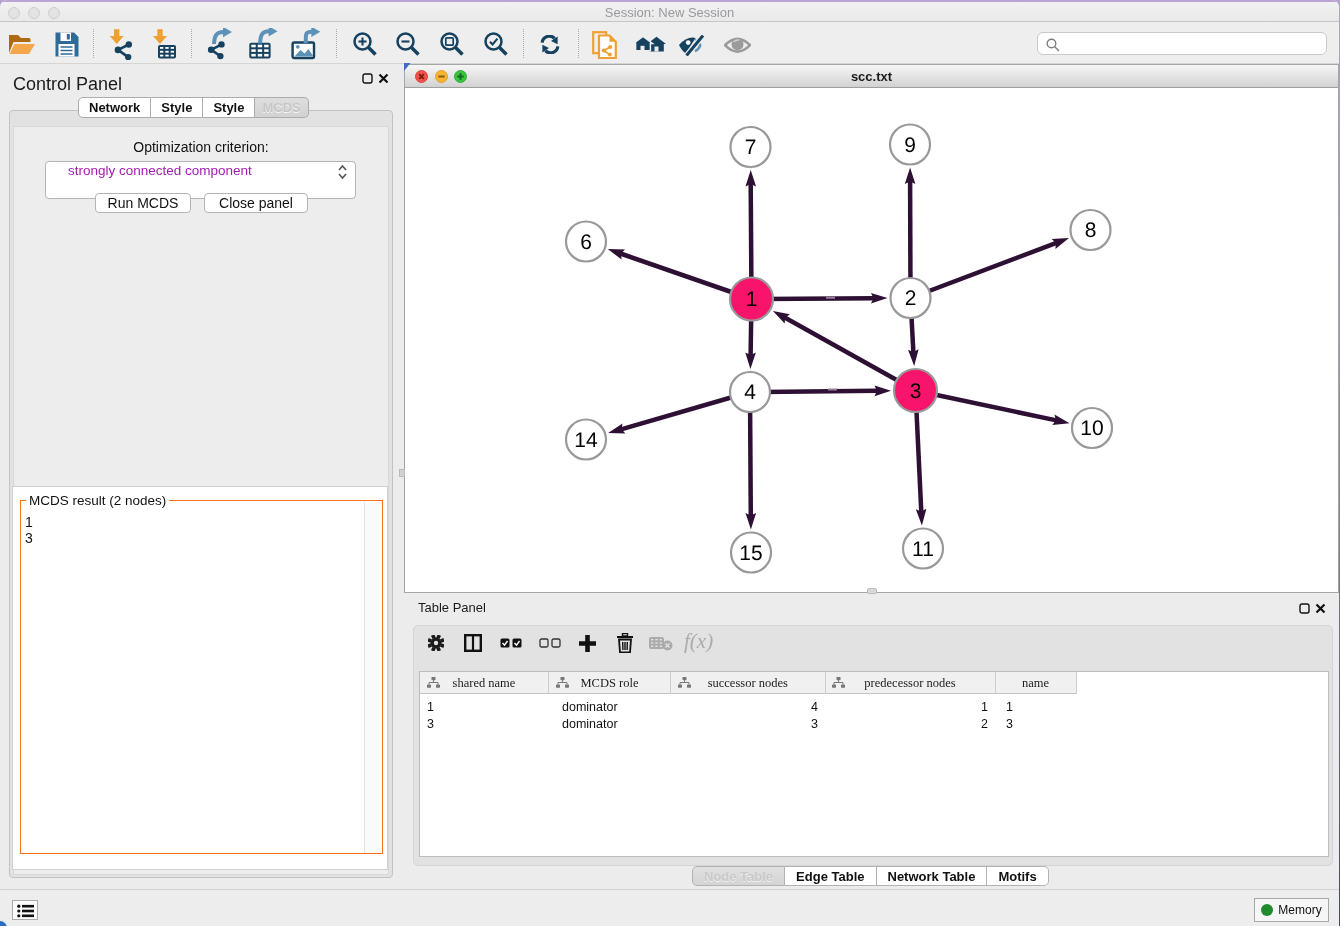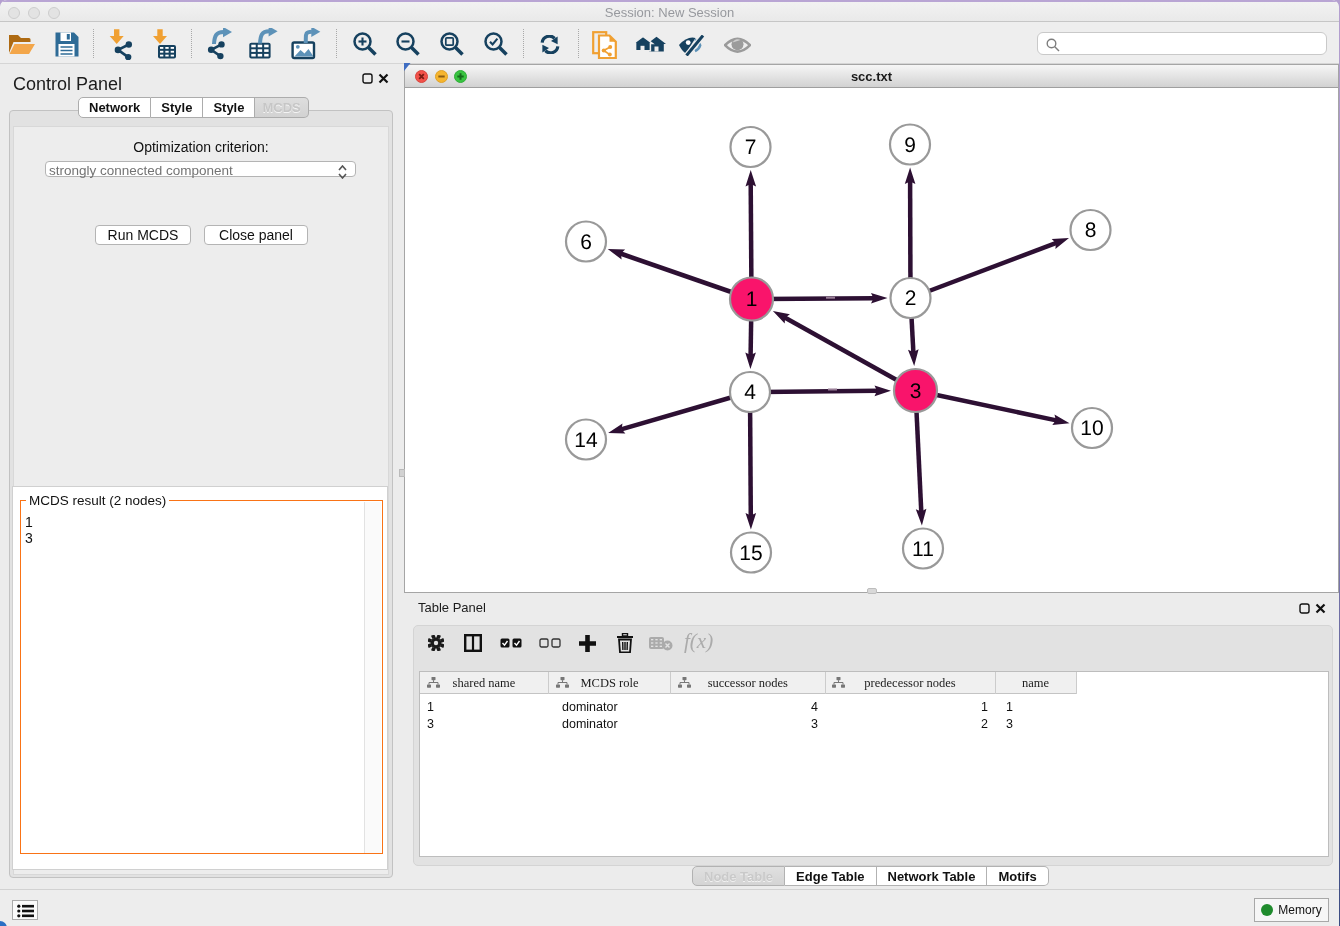--- a/index.html
+++ b/index.html
@@ -33,26 +33,26 @@
   background:#fff; border:1px solid #acacac; border-left:none; padding:0 10px; }
 .tab.first { border-left:1px solid #acacac; border-radius:5px 0 0 5px; }
 .tab.sel { background:linear-gradient(#dedede,#d2d2d2); color:#c6c6c6;
   text-shadow:0 1px 0 #f4f4f4; border-radius:0 5px 5px 0; padding:0 7px; }
 #cpbox { position:absolute; left:9px; top:45px; width:384px; height:768px;
   background:#e2e2e2; border:1px solid #c2c2c2; border-radius:4px; }
 #cpinner { position:absolute; left:3px; top:15px; width:376px; height:749px;
   background:#ededed; border:1px solid #d8d8d8; }
 #optlabel { position:absolute; left:0; top:12px; width:100%; text-align:center;
   font-size:14px; color:#111; }
-#dropdown { position:absolute; left:31px; top:34px; width:311px; height:16px;
+#dropdown { position:absolute; left:31px; top:34px; width:311px; height:38px;
   background:#fff; border:1px solid #b4b4b4; border-radius:4px;
-  font-size:13.5px; color:#737373; line-height:18px; padding-left:3px; }
+  font-size:13.5px; color:#a21caf; line-height:18px; padding-left:22px; }
 .btn { position:absolute; top:66px; height:20px; background:#fff;
   border:1px solid #b4b4b4; border-radius:4px; font-size:14px; color:#111;
-  text-align:center; line-height:18px;margin-top:32px; }
+  text-align:center; line-height:18px; }
 #resultwrap { position:absolute; left:2px; top:375px; width:376px; height:384px;
   background:#ffffff; border:1px solid #d0d0d0; z-index:4; }
 #fieldset { position:absolute; left:7px; top:13px; width:363px; height:354px;
   border:1px solid #f97316; }
 #fslabel { position:absolute; left:5px; top:-8px; background:#fff; padding:0 3px;
   font-size:13.5px; color:#111; }
 #fieldset .item { position:absolute; left:4px; font-size:14px; color:#111; }
 #fsscroll { position:absolute; right:1px; top:1px; width:17px; height:351px;
   background:#fafafa; border-left:1px solid #e2e2e2; }
 

